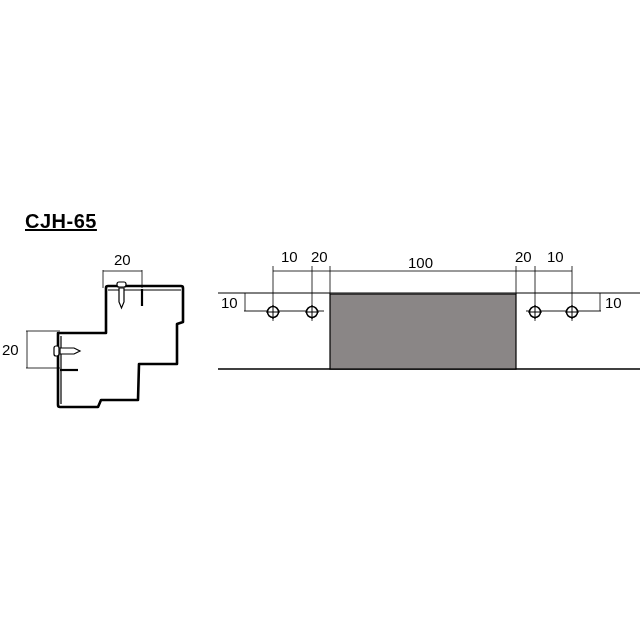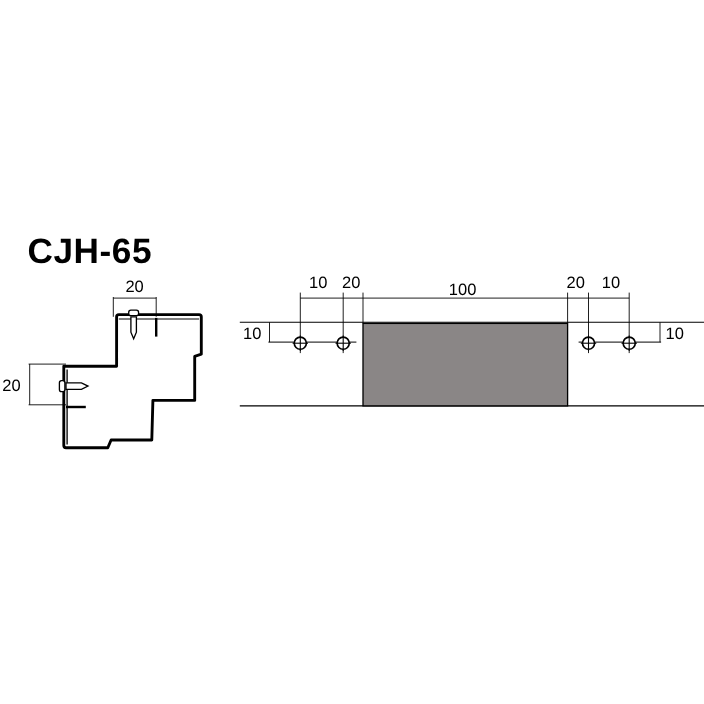--- a/index.html
+++ b/index.html
@@ -1,17 +1,17 @@
 <!DOCTYPE html>
 <html><head>
 <meta charset="utf-8">
 <style>
   html, body { margin: 0; padding: 0; background: #ffffff; }
   body { width: 640px; height: 640px; position: relative; overflow: hidden; font-family: "Liberation Sans", sans-serif; }
-  .title { position: absolute; left: 25px; top: 210px; font-size: 32px; font-weight: bold; color: #000; letter-spacing: 0.5px; font-family: "Liberation Sans", sans-serif; }
+  .title { position: absolute; left: 25px; top: 210px; font-size: 20px; font-weight: bold; color: #000; letter-spacing: 0.5px; font-family: "Liberation Sans", sans-serif; text-decoration: underline; }
   svg { position: absolute; left: 0; top: 0; }
   .dim { font-family: "Liberation Sans", sans-serif; font-size: 15px; fill: #000; }
 </style>
 </head>
 <body>
 
 <div class="title">CJH-65</div>
 
 <svg width="640" height="640" viewBox="0 0 640 640">
 

